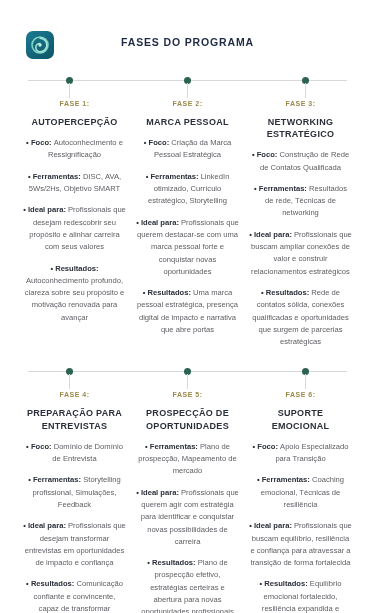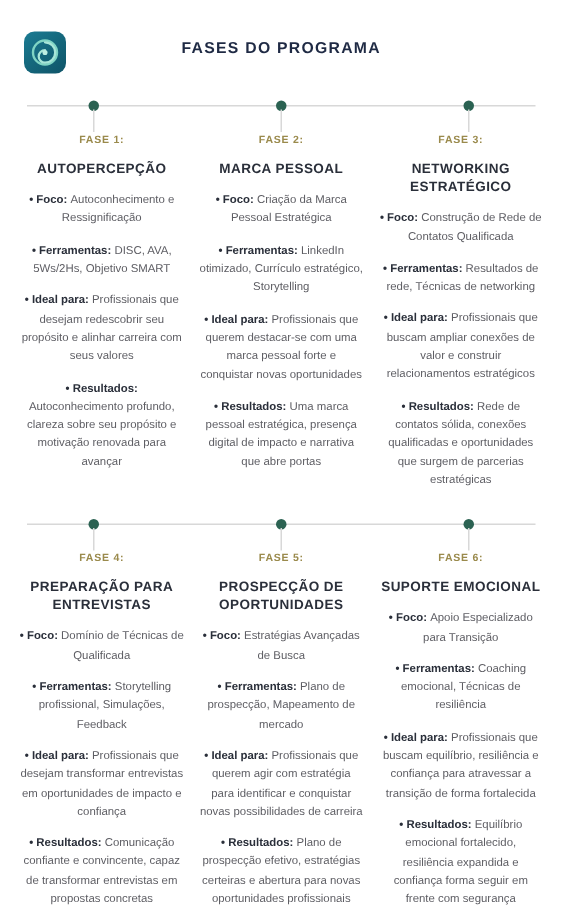--- a/index.html
+++ b/index.html
@@ -10,21 +10,21 @@
     background: #ffffff;
     font-family: "Liberation Sans", sans-serif;
     overflow: hidden;
   }
 
   .page {
     position: relative;
     width: 375px;
     height: 613px;
     background: #ffffff;
-    padding: 0;
+    padding: 10px;
   }
 
   
   .header {
     position: relative;
     height: 62px;
     display: flex;
     align-items: center;
   }
 
@@ -226,30 +226,29 @@
           <div class="stem"></div>
         </div>
       </div>
     </div>
 
     <div class="columns">
 
       <div class="col">
         <div class="phase-label">FASE 4:</div>
         <div class="phase-title">PREPARAÇÃO PARA ENTREVISTAS</div>
-        <div class="bullet"><span class="mark">•&nbsp;</span><span class="lead">Foco: </span><span>Domínio de Técnicas de Qualificada</span></div>
+        <div class="bullet"><span class="mark">•&nbsp;</span><span class="lead">Foco: </span><span>Domínio de Domínio de Entrevista</span></div>
         <div class="bullet"><span class="mark">•&nbsp;</span><span class="lead">Ferramentas: </span><span>Storytelling profissional, Simulações, Feedback</span></div>
         <div class="bullet"><span class="mark">•&nbsp;</span><span class="lead">Ideal para: </span><span>Profissionais que desejam transformar entrevistas em oportunidades de impacto e confiança</span></div>
         <div class="bullet"><span class="mark">•&nbsp;</span><span class="lead">Resultados: </span><span>Comunicação confiante e convincente, capaz de transformar entrevistas em propostas concretas</span></div>
       </div>
 
       <div class="col">
         <div class="phase-label">FASE 5:</div>
         <div class="phase-title">PROSPECÇÃO DE OPORTUNIDADES</div>
-        <div class="bullet"><span class="mark">•&nbsp;</span><span class="lead">Foco: </span><span>Estratégias Avançadas de Busca</span></div>
         <div class="bullet"><span class="mark">•&nbsp;</span><span class="lead">Ferramentas: </span><span>Plano de prospecção, Mapeamento de mercado</span></div>
         <div class="bullet"><span class="mark">•&nbsp;</span><span class="lead">Ideal para: </span><span>Profissionais que querem agir com estratégia para identificar e conquistar novas possibilidades de carreira</span></div>
         <div class="bullet"><span class="mark">•&nbsp;</span><span class="lead">Resultados: </span><span>Plano de prospecção efetivo, estratégias certeiras e abertura para novas oportunidades profissionais</span></div>
       </div>
 
       <div class="col">
         <div class="phase-label">FASE 6:</div>
         <div class="phase-title">SUPORTE EMOCIONAL</div>
         <div class="bullet"><span class="mark">•&nbsp;</span><span class="lead">Foco: </span><span>Apoio Especializado para Transição</span></div>
         <div class="bullet"><span class="mark">•&nbsp;</span><span class="lead">Ferramentas: </span><span>Coaching emocional, Técnicas de resiliência</span></div>

